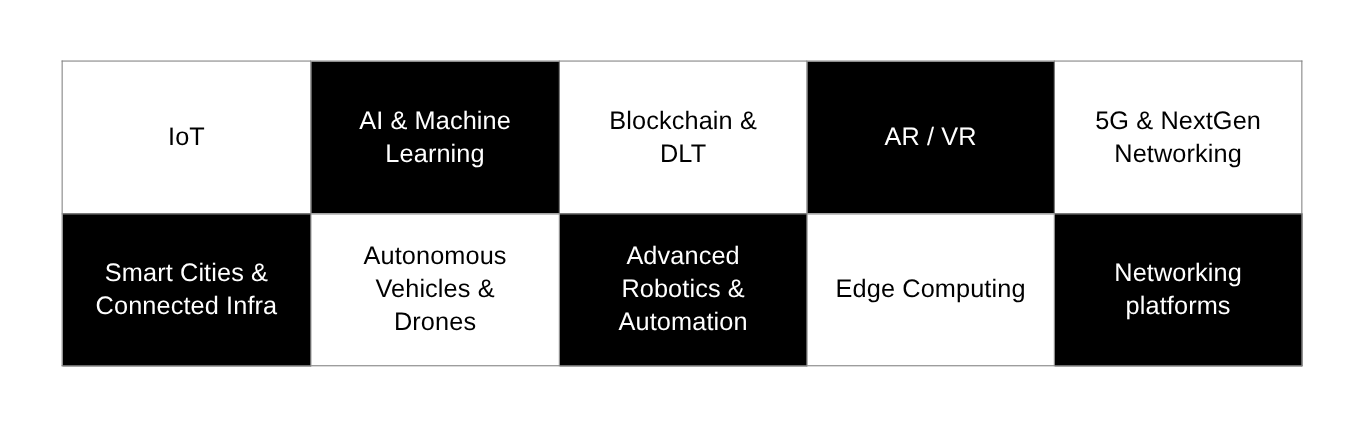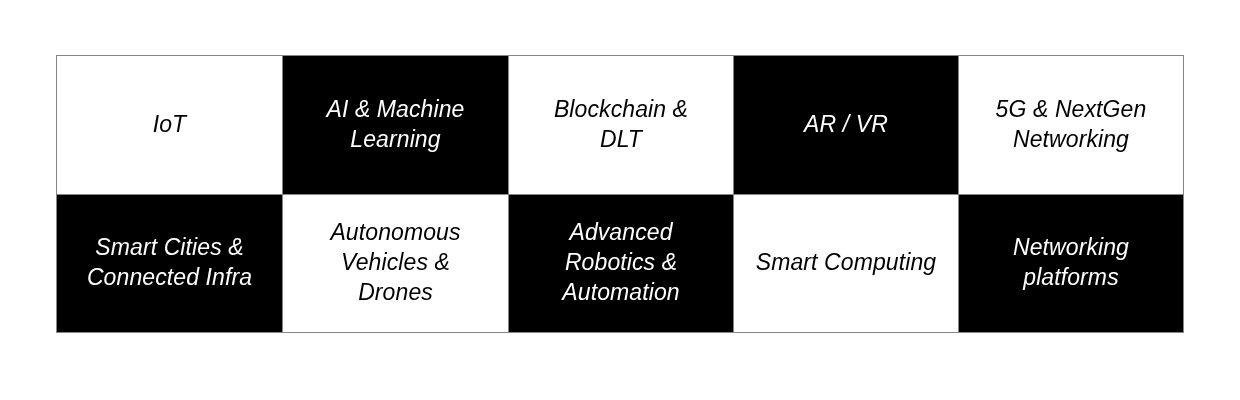--- a/index.html
+++ b/index.html
@@ -10,21 +10,20 @@
     width: 1240px;
     height: 400px;
     background: #ffffff;
     font-family: "Liberation Sans", sans-serif;
     overflow: hidden;
   }
   #canvas {
     position: relative;
     width: 1240px;
     height: 320px;
-    font-style: italic;
   }
   .tech-grid {
     position: absolute;
     left: 56px;
     top: 55px;
     width: 1127px;
     height: 277px;
     border-collapse: collapse;
     table-layout: fixed;
   }
@@ -77,19 +76,19 @@
       </tr>
       <tr>
         <td class="dark">Smart Cities &amp;
 Connected Infra</td>
         <td class="light">Autonomous
 Vehicles &amp;
 Drones</td>
         <td class="dark">Advanced
 Robotics &amp;
 Automation</td>
-        <td class="light">Smart Computing</td>
+        <td class="light">Edge Computing</td>
         <td class="dark">Networking
 platforms</td>
       </tr>
     </tbody>
   </table>
 </div>
 
 </body></html>

